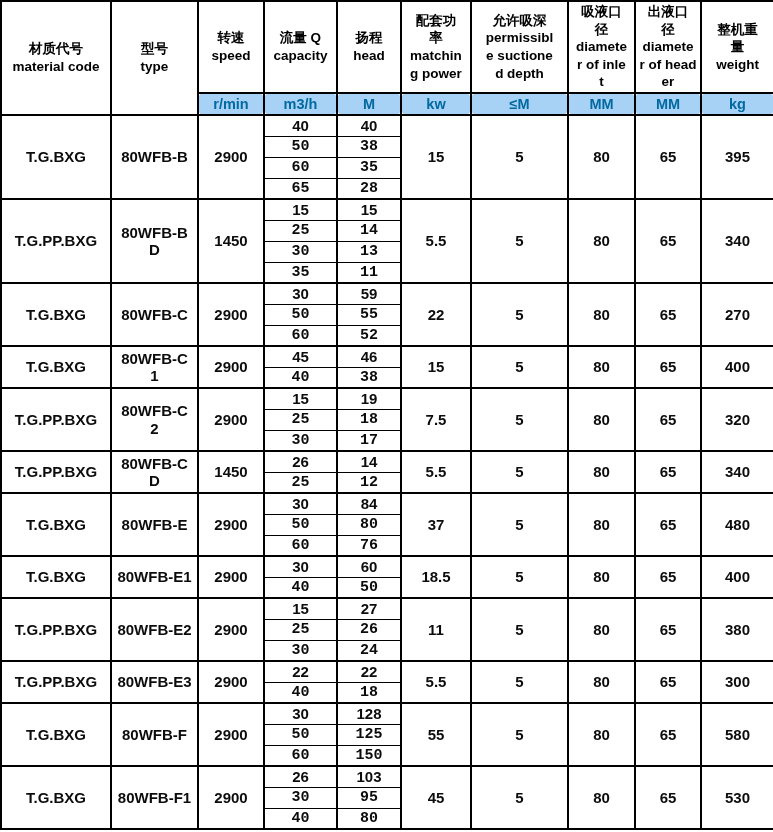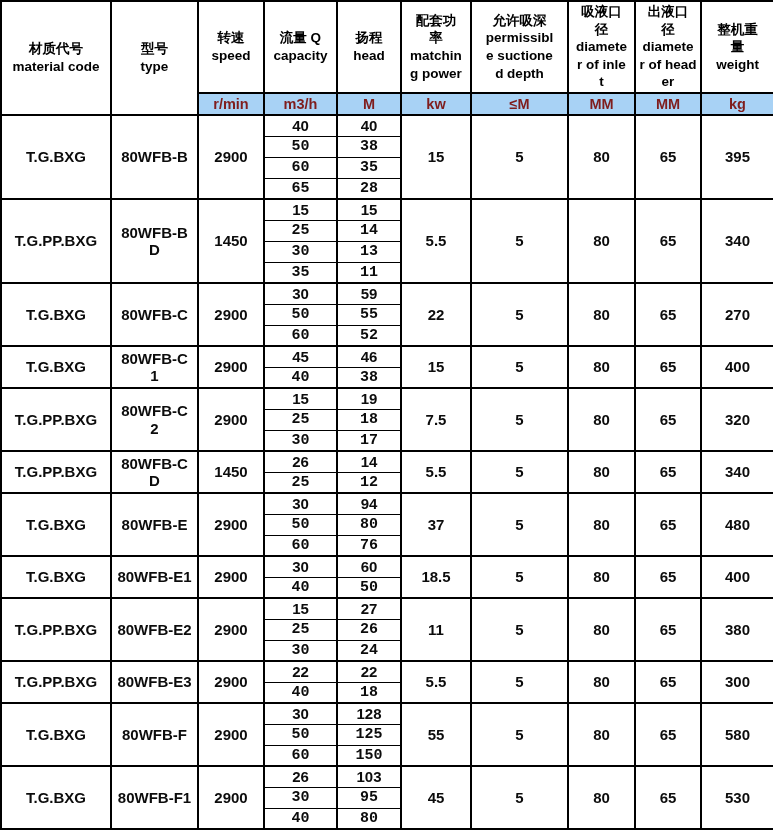--- a/index.html
+++ b/index.html
@@ -24,23 +24,24 @@
   thead tr.toprow { height: 92px; }
   thead tr.toprow th {
     font-size: 13.5px;
     line-height: 1.3;
     background: #ffffff;
     color: #000000;
   }
   thead tr.units { height: 22px; }
   thead tr.units th {
     background: #a8d2f5;
-    color: #7f1d1d;
+    color: #0369a1;
     font-size: 14.5px;
     line-height: 1;
+    border-radius: 6px;
   }
   tbody tr { height: 21px; }
   td { font-size: 15px; line-height: 1.15; }
   td.tb { border-bottom-width: 1px; }
   td.tt { border-top-width: 1px; font-family: Liberation Mono, monospace; }
 </style>
 </head>
 <body>
 
 <div class="wrap">
@@ -232,21 +233,21 @@
 <tr>
           <td class="tt">25</td>
           <td class="tt">12</td>
         </tr>
 
 <tr>
 <td rowspan="3">T.G.BXG</td>
 <td rowspan="3">80WFB-E</td>
 <td rowspan="3">2900</td>
 <td class="tb">30</td>
-<td class="tb">94</td>
+<td class="tb">84</td>
 <td rowspan="3">37</td>
 <td rowspan="3">5</td>
 <td rowspan="3">80</td>
 <td rowspan="3">65</td>
 <td rowspan="3">480</td>
 </tr>
 <tr>
           <td class="tt tb">50</td>
           <td class="tt tb">80</td>
         </tr>

